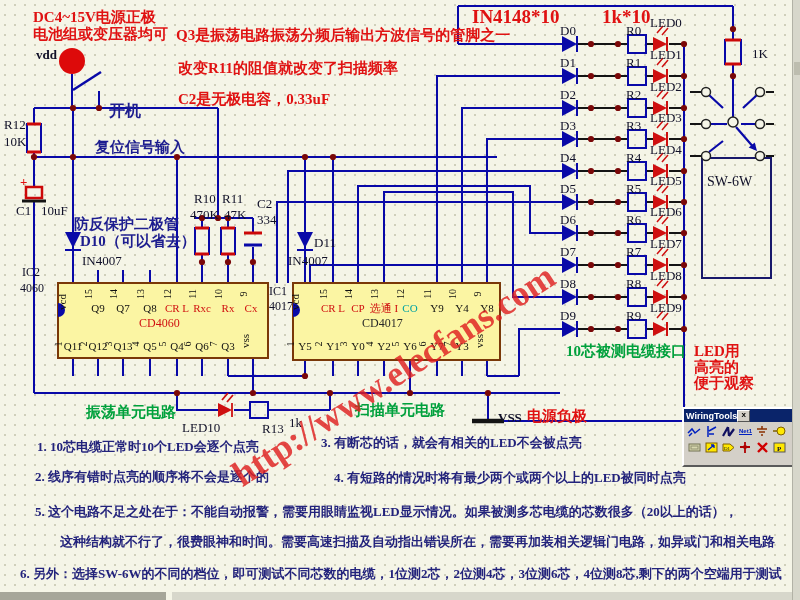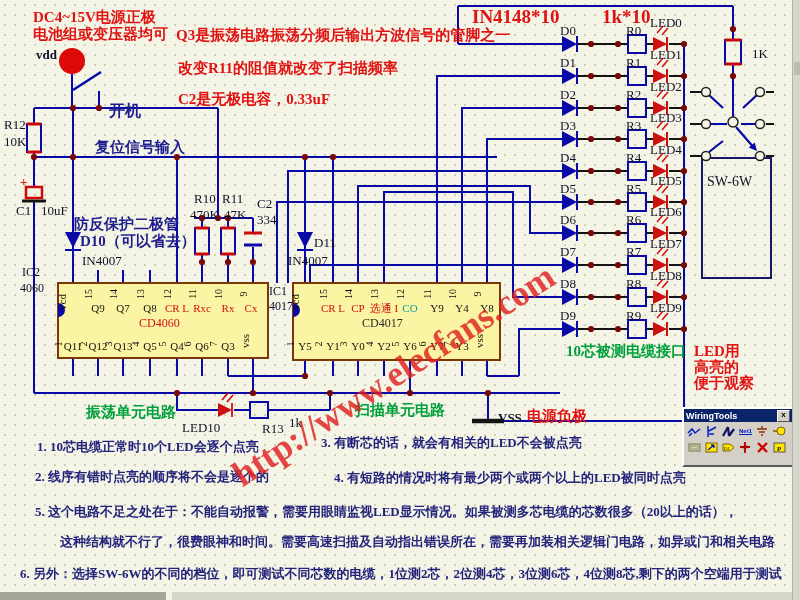--- a/index.html
+++ b/index.html
@@ -17,21 +17,21 @@
   .note{font-size:13px;font-weight:bold;fill:#23237c;}
   .pin{font-size:11px;fill:#101010;}
   .pinred{font-size:11px;fill:#d01010;}
   .pincyan{font-size:11px;fill:#00a2a2;}
   .pn{font-size:10px;fill:#101010;}
   .icname{font-size:12px;}
   .wm{font-size:36px;font-weight:bold;fill:#e02020;opacity:.82;}
   .wt{position:absolute;left:682px;top:407px;width:112px;height:60px;background:#d4d0c8;
       border:2px solid;border-color:#ffffff #5a5a5a #5a5a5a #ffffff;box-sizing:border-box;}
   .wt-title{height:13px;background:#0a246a;color:#fff;font-family:"Liberation Sans",sans-serif;
-      font-size:9px;font-weight:bold;display:flex;align-items:center;padding:0 2px;justify-content:space-between;}
+      font-size:9px;font-weight:bold;display:flex;align-items:center;padding:0 2px;}
   .wt-close{width:11px;height:10px;background:#d4d0c8;color:#000;border:1px solid;
       border-color:#fff #555 #555 #fff;font-size:8px;line-height:8px;text-align:center;font-weight:bold;cursor:default;}
   .wt-body{display:flex;flex-wrap:wrap;padding:1px 2px;}
   .wt-btn{width:17px;height:16px;display:flex;align-items:center;justify-content:center;background:#d4d0c8;}
   .netlbl{font-family:"Liberation Sans",sans-serif;font-size:6px;font-weight:bold;color:#0020c0;text-decoration:underline;}
   .vsb{position:absolute;left:792px;top:0;width:8px;height:600px;background:#d7d7cb;border-left:1px solid #b2b2a6;box-sizing:border-box;}
   .vsb-thumb{position:absolute;left:1px;top:62px;width:6px;height:13px;background:#bdbdaf;}
   .hsb1{position:absolute;left:0;top:592px;width:166px;height:8px;background:#a6a699;}
   .hsb2{position:absolute;left:172px;top:592px;width:620px;height:8px;background:#d7d7cb;}
 </style>

